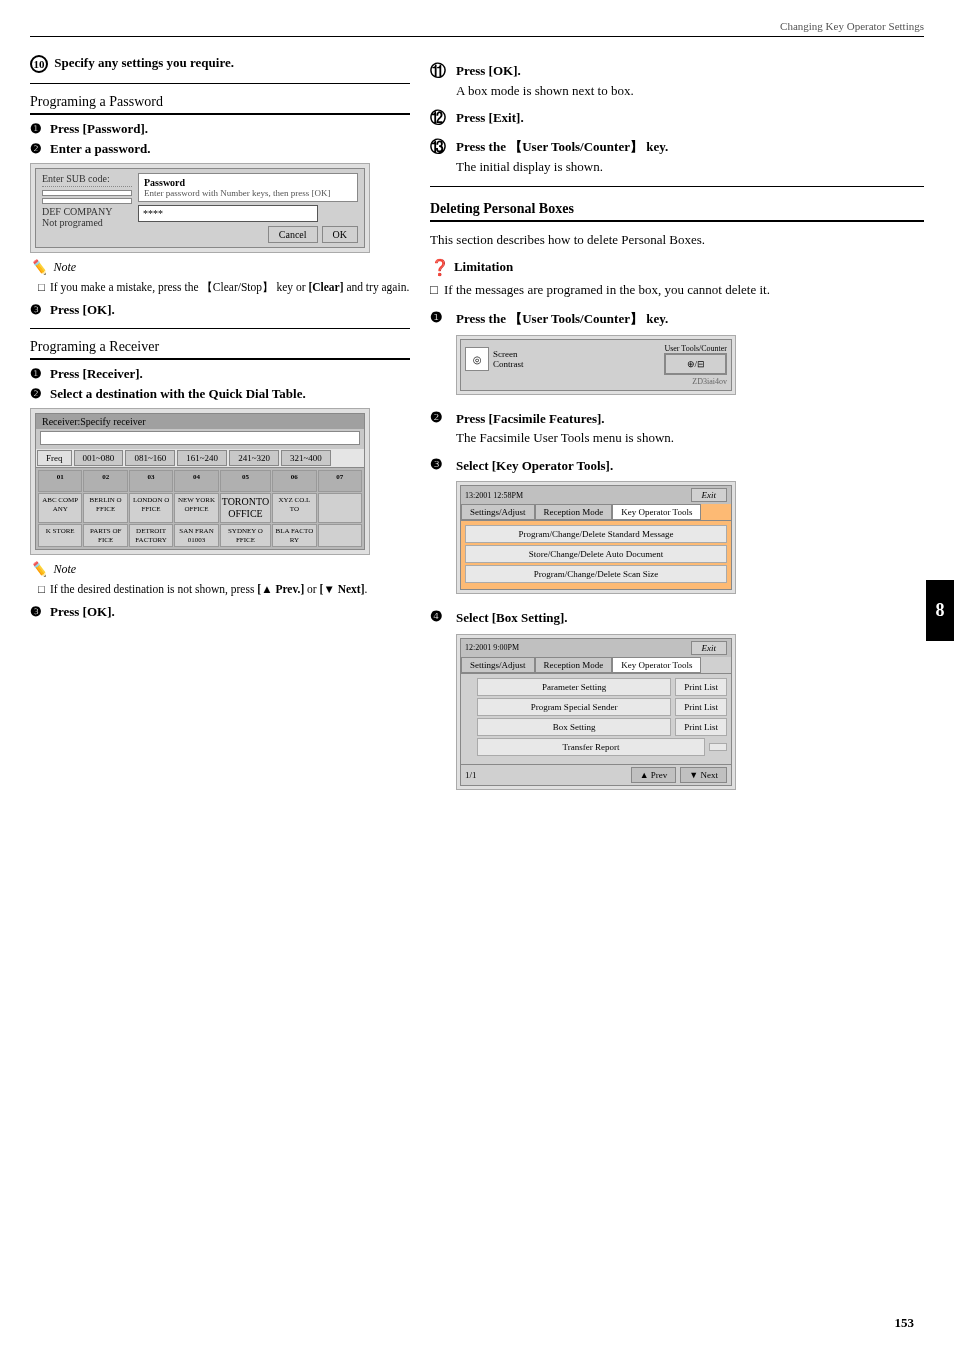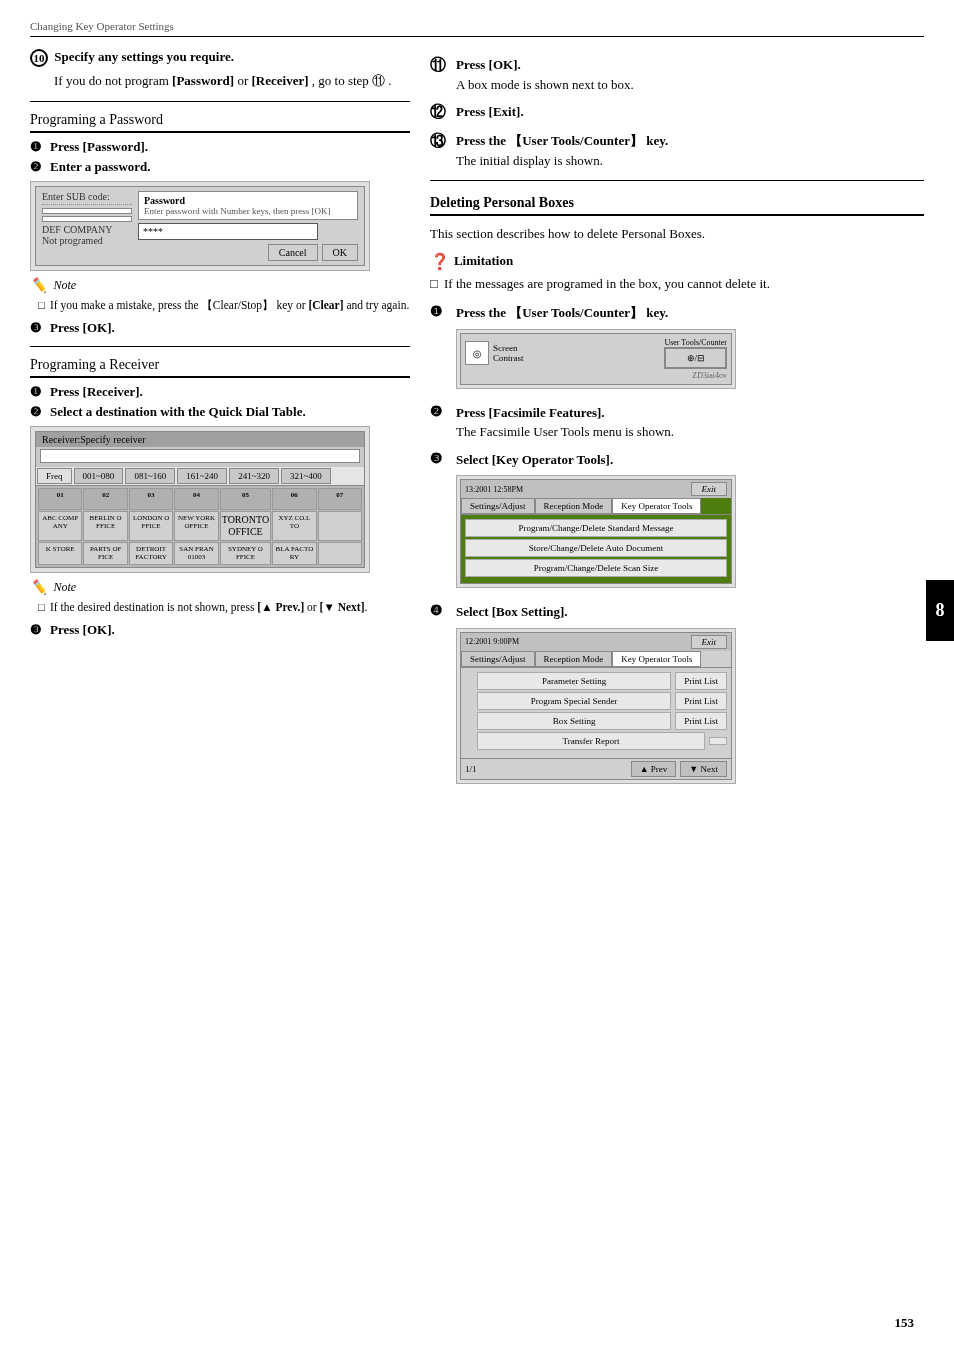--- a/index.html
+++ b/index.html
@@ -12,26 +12,26 @@
       min-height: 1351px;
       position: relative;
     }
     .page {
       width: 954px;
       min-height: 1351px;
       padding: 20px 30px 30px 30px;
       position: relative;
     }
     .top-header {
-      text-align: left;
+      text-align: right;
       font-size: 11px;
       color: #555;
       border-bottom: 1px solid #000;
       padding-bottom: 4px;
-      margin-bottom: 10px;
+      margin-bottom: 16px;
     }
     .page-number {
       position: absolute;
       bottom: 20px;
       right: 40px;
       font-size: 13px;
       font-weight: bold;
     }
     .tab-8 {
       position: absolute;
@@ -315,21 +315,21 @@
       justify-content: center;
     }
     .key-op-screen {
       border: 1px solid #aaa;
       background: #e0e0e0;
       padding: 3px;
       width: 280px;
       margin: 6px 0;
     }
     .key-op-inner {
-      background: #4d7c0f;
+      background: #fdba74;
       border: 1px solid #888;
     }
     .key-op-topbar {
       display: flex;
       justify-content: space-between;
       align-items: center;
       padding: 2px 4px;
       font-size: 8px;
       background: #c0c0c0;
     }
@@ -466,29 +466,20 @@
   </div>
 
   <div class="two-col">
 
     <div class="left-col">
 
       <div class="step-intro">
         <p>
           <span class="circle-num">10</span>
           <strong>Specify any settings you require.</strong>
-        </p>
-        <p style="margin-top:4px; margin-left:24px; font-size:13px;">
-          <span>If you do not program </span>
-          <strong>[Password]</strong>
-          <span> or </span>
-          <strong>[Receiver]</strong>
-          <span>, go to step </span>
-          <span>⑪</span>
-          <span>.</span>
         </p>
       </div>
 
       <hr class="divider">
 
       <div class="section-title">Programing a Password</div>
 
       <div class="sub-step">
         <span class="bullet">❶</span>
         <span class="text">Press [Password].</span>

